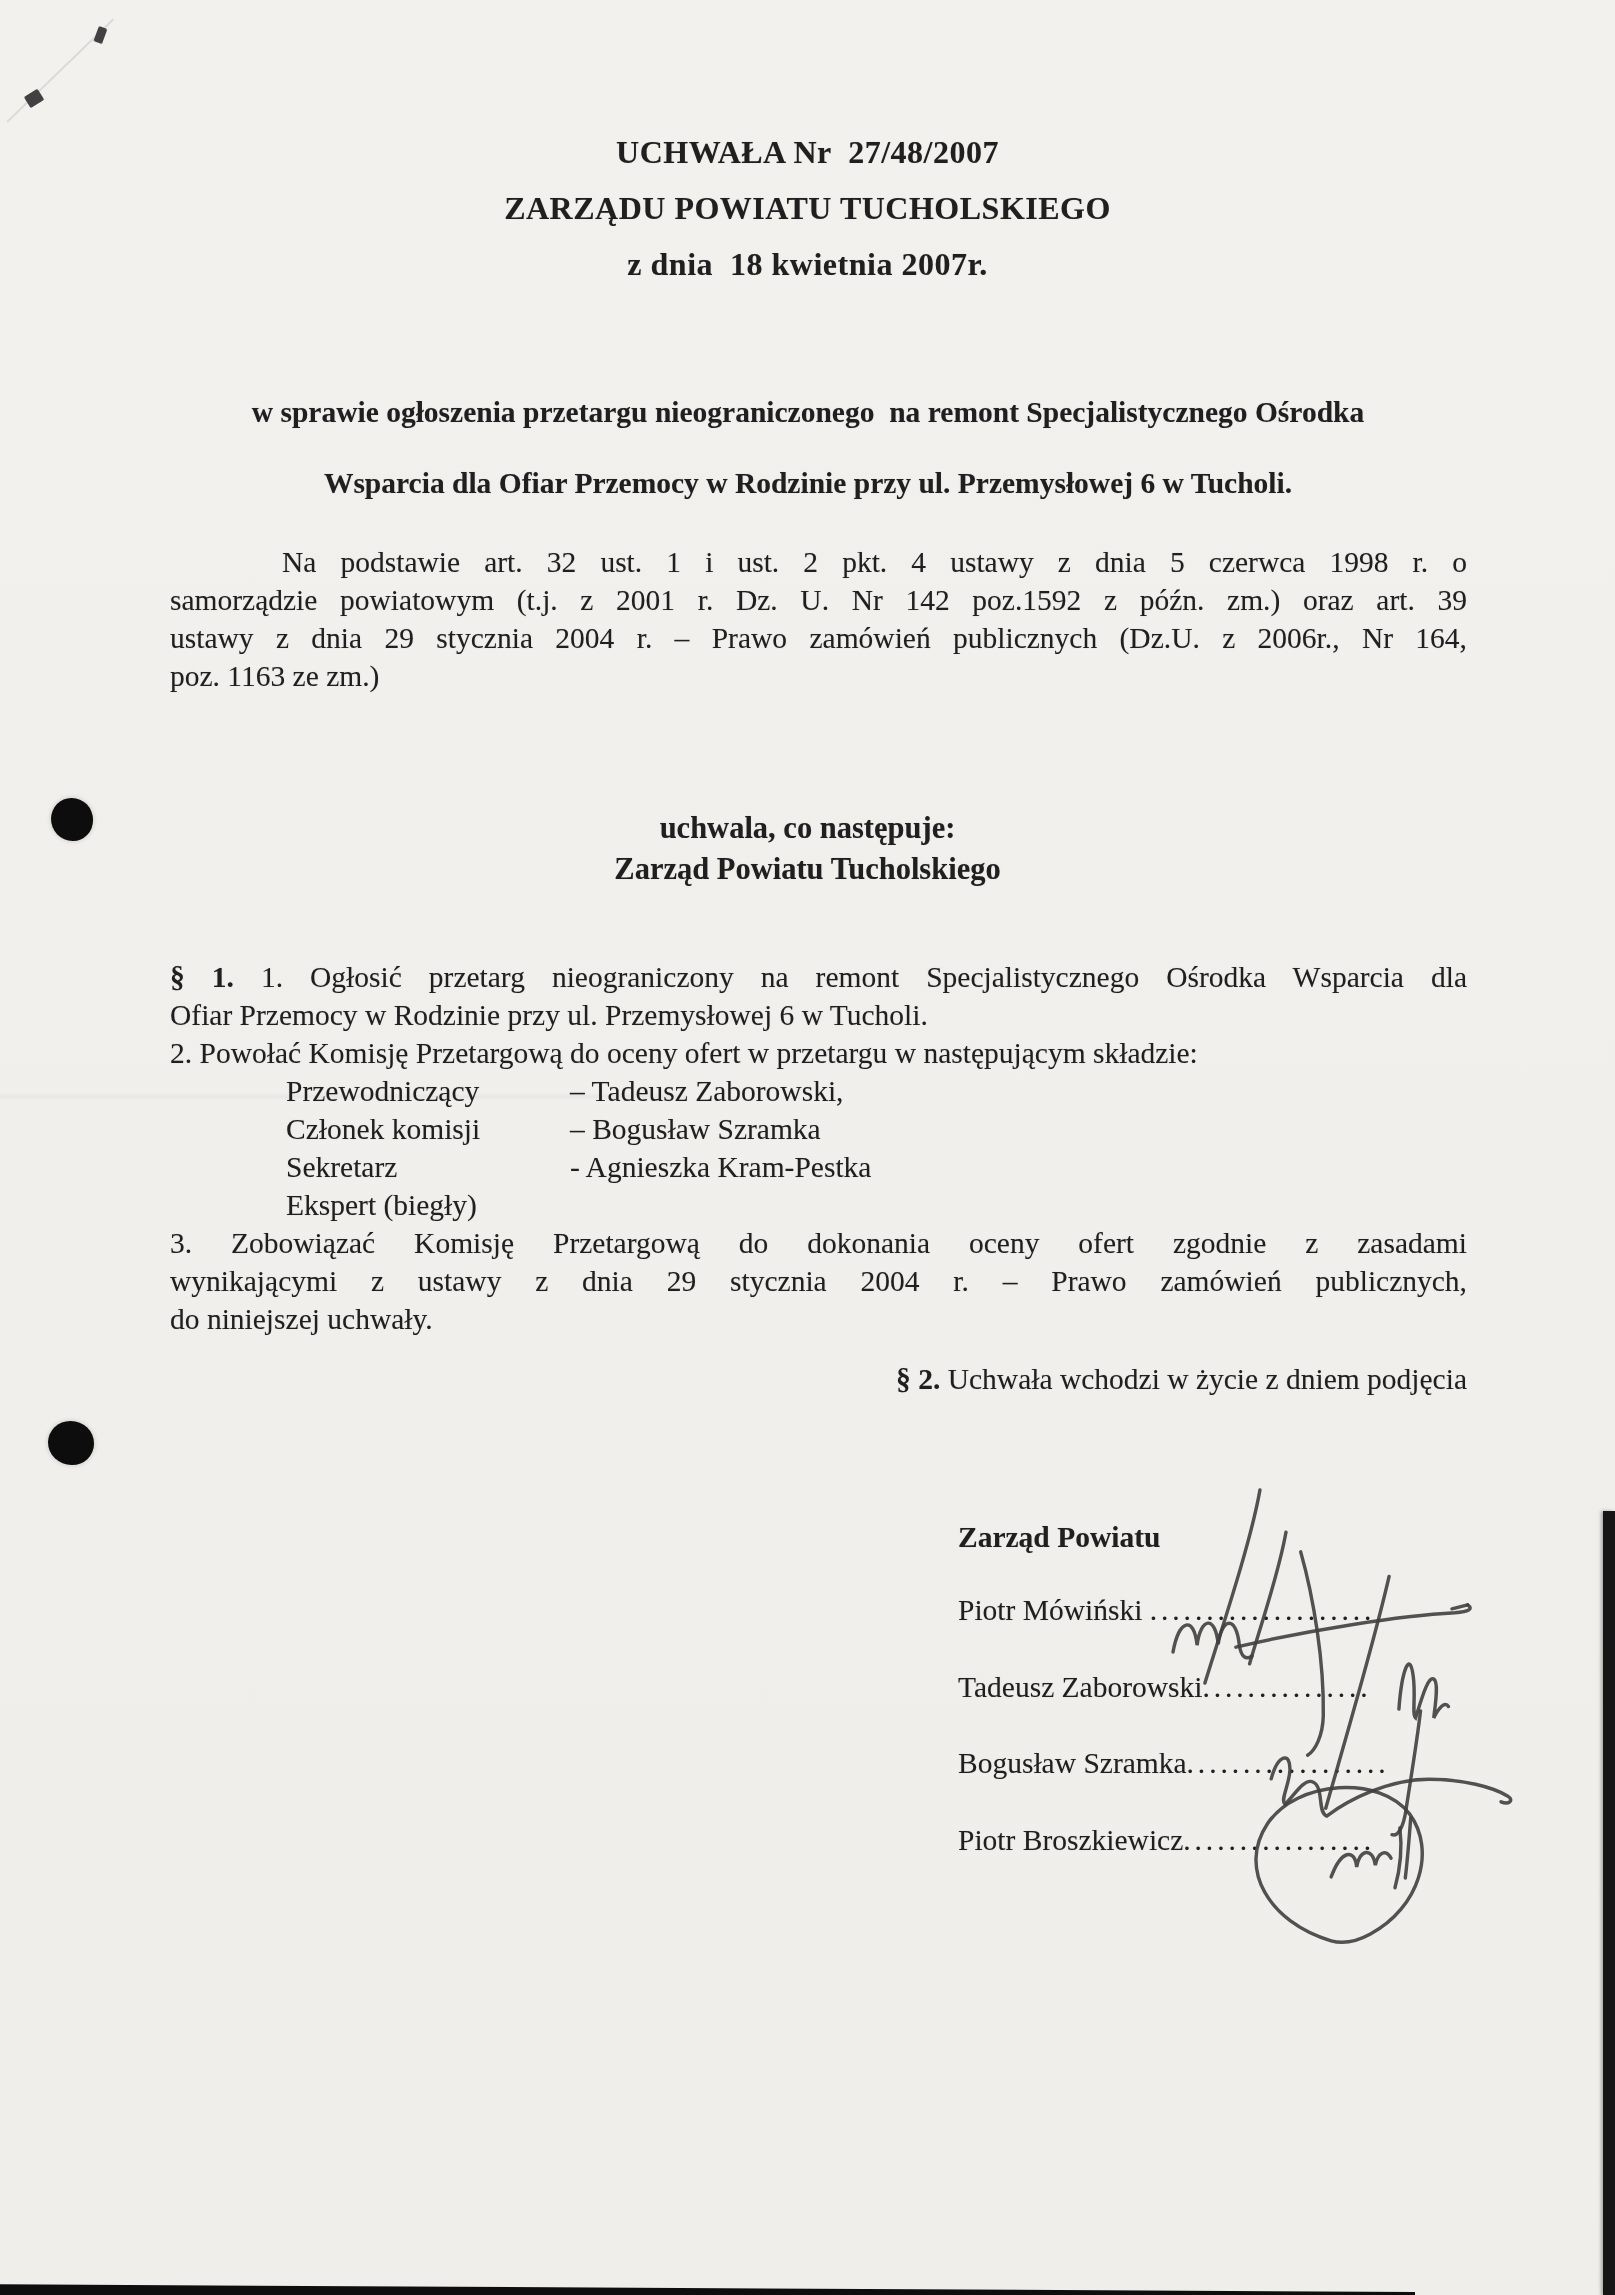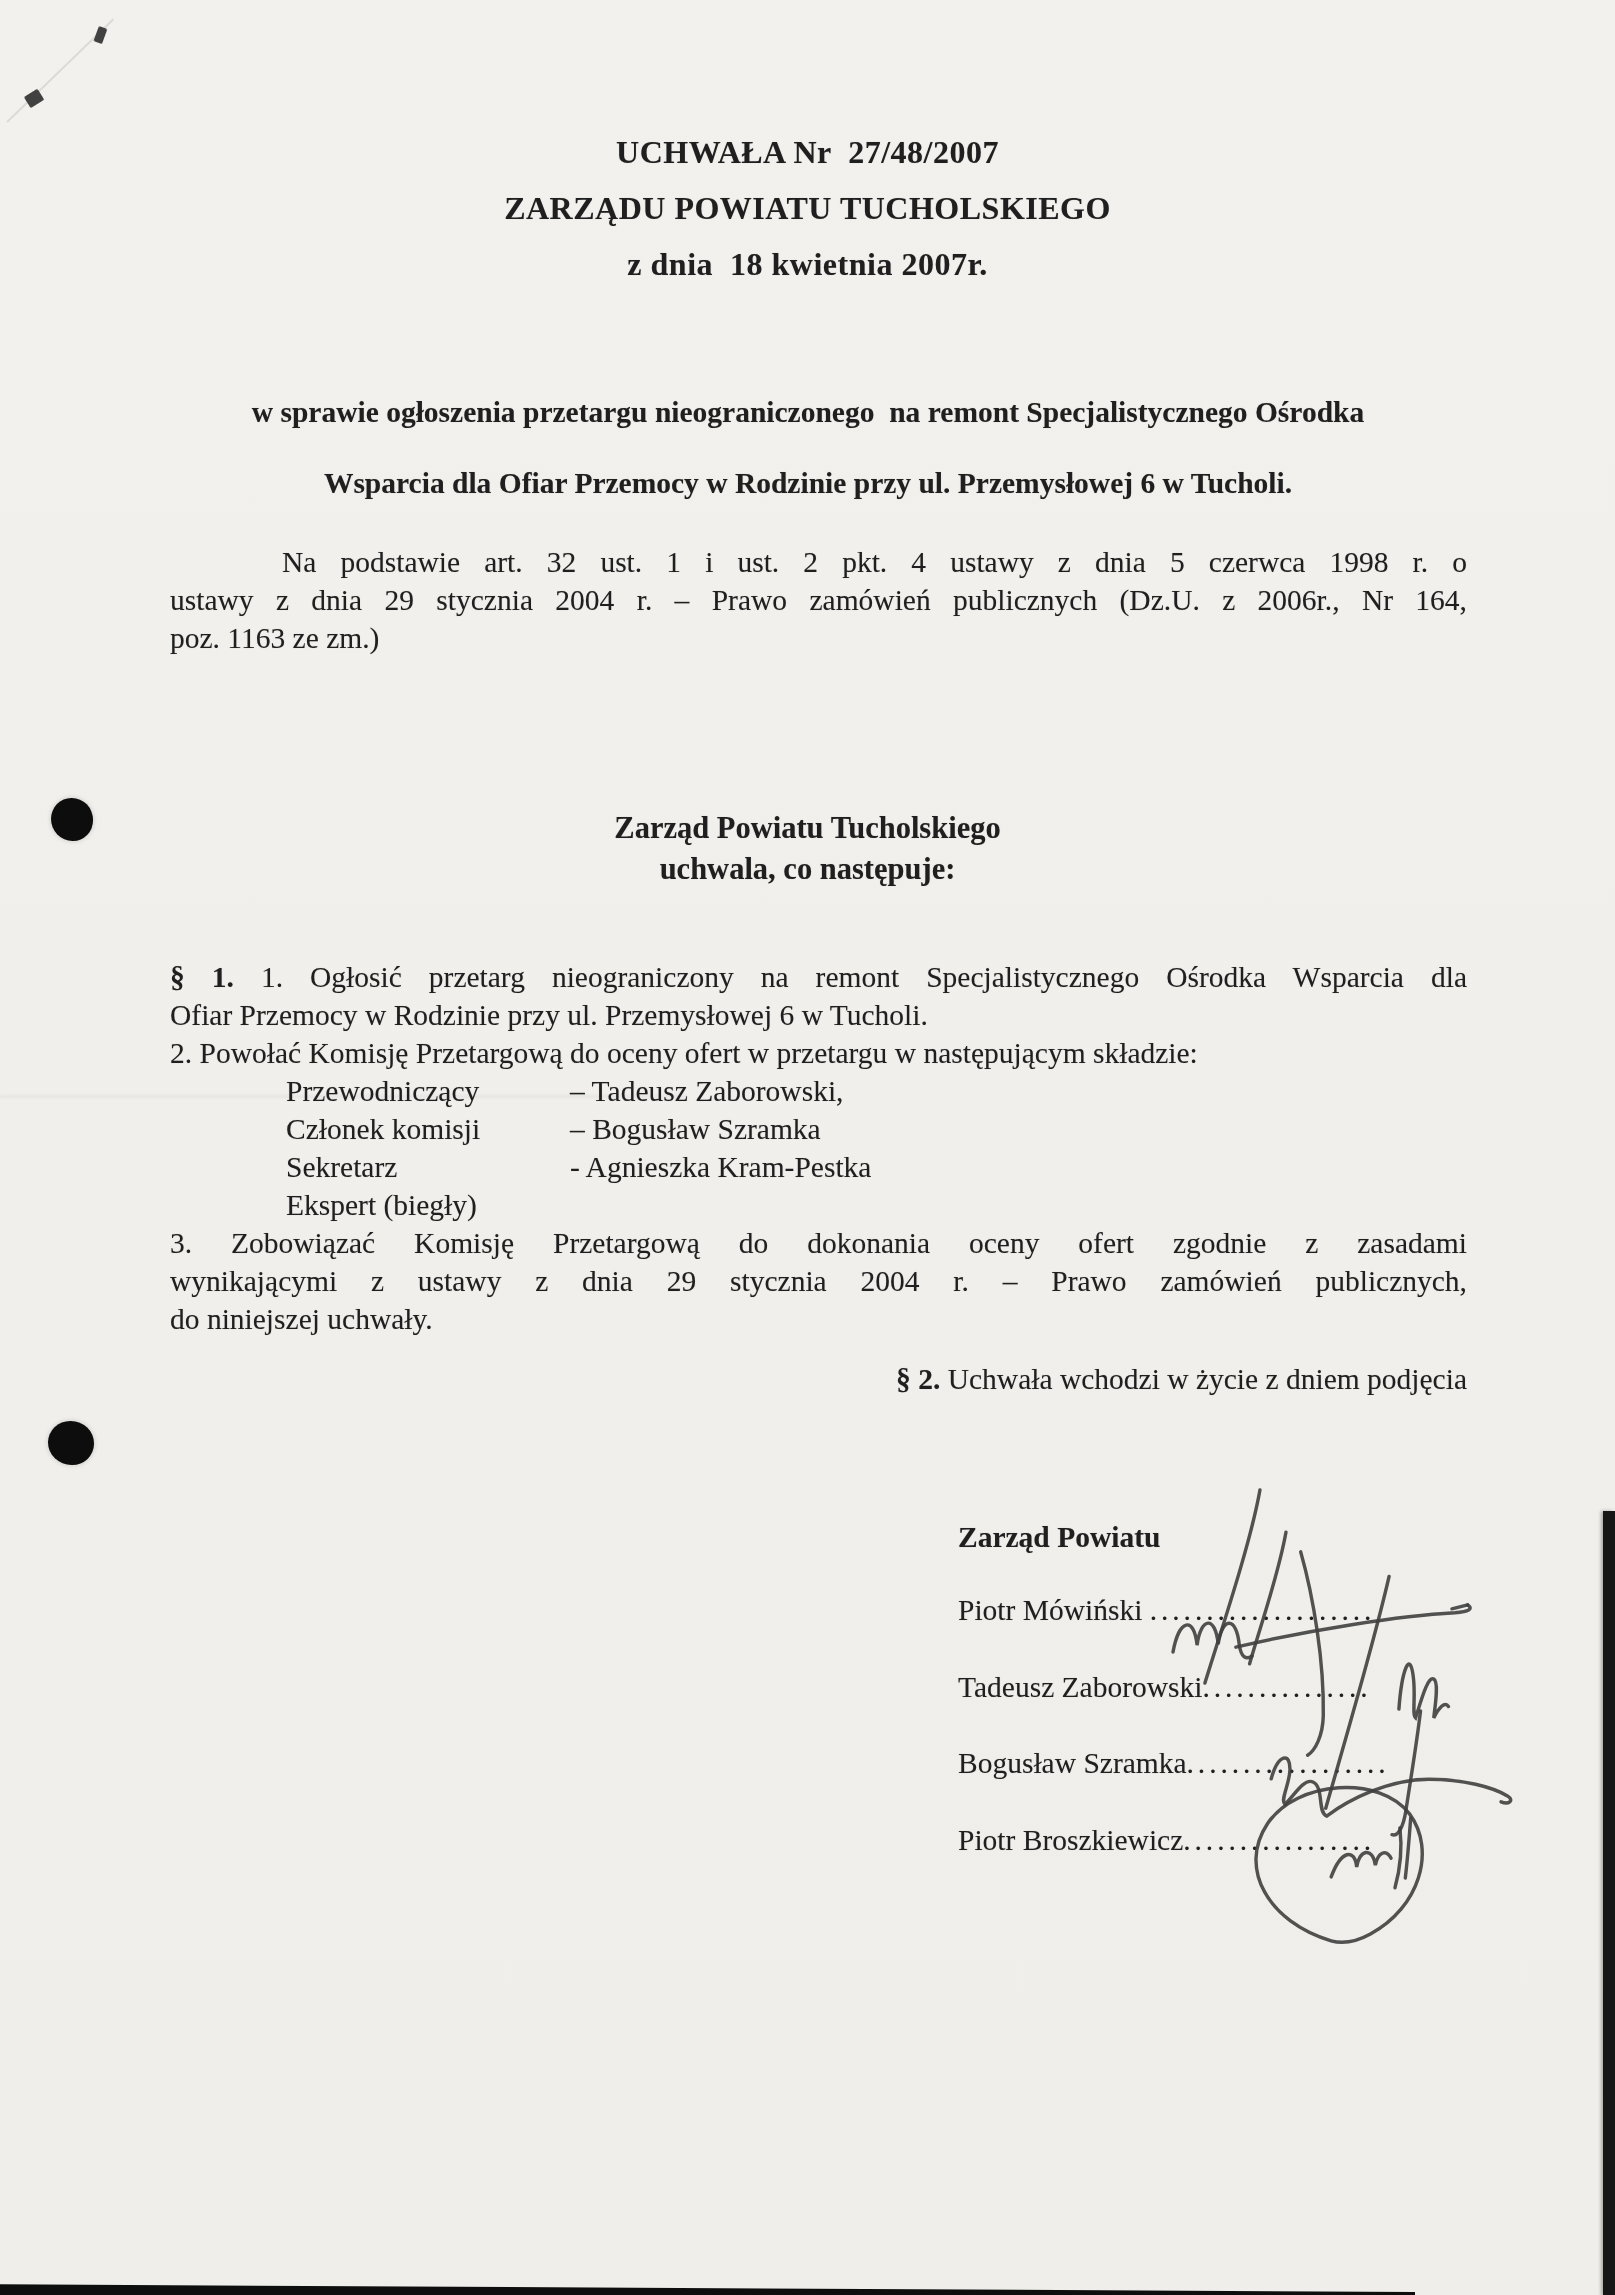--- a/index.html
+++ b/index.html
@@ -62,27 +62,28 @@
   <div class="abs center h-title txt" style="top:190px;">ZARZĄDU POWIATU TUCHOLSKIEGO</div>
   <div class="abs center h-title txt" style="top:246px;">z dnia  18 kwietnia 2007r.</div>
 
   <div class="abs subject txt" style="top:361px;">
     <div class="line">w sprawie ogłoszenia przetargu nieograniczonego  na remont Specjalistycznego Ośrodka</div>
     <div class="line">Wsparcia dla Ofiar Przemocy w Rodzinie przy ul. Przemysłowej 6 w Tucholi.</div>
   </div>
 
   <div class="abs body-block txt" style="top:543px;">
     <div class="jl indent1">Na podstawie art. 32 ust. 1 i ust. 2 pkt. 4 ustawy z dnia 5 czerwca 1998 r. o</div>
+    <div class="jl">samorządzie powiatowym (t.j. z 2001 r. Dz. U. Nr 142 poz.1592 z późn. zm.) oraz art. 39</div>
     <div class="jl">ustawy z dnia 29 stycznia 2004 r. – Prawo zamówień publicznych (Dz.U. z 2006r., Nr 164,</div>
     <div>poz. 1163 ze zm.)</div>
   </div>
 
   <div class="abs enacting txt" style="top:808px;">
+    <div>uchwala, co następuje:</div>
     <div>Zarząd Powiatu Tucholskiego</div>
-    <div>uchwala, co następuje:</div>
   </div>
 
   <div class="abs body-block txt" style="top:958px;">
     <div class="jl"><span class="marker">§ 1.</span><span> 1. Ogłosić przetarg nieograniczony na remont Specjalistycznego Ośrodka Wsparcia dla</span></div>
     <div>Ofiar Przemocy w Rodzinie przy ul. Przemysłowej 6 w Tucholi.</div>
     <div>2. Powołać Komisję Przetargową do oceny ofert w przetargu w następującym składzie:</div>
 
     <div class="committee">
       <div>Przewodniczący</div>
       <div>– Tadeusz Zaborowski,</div>

